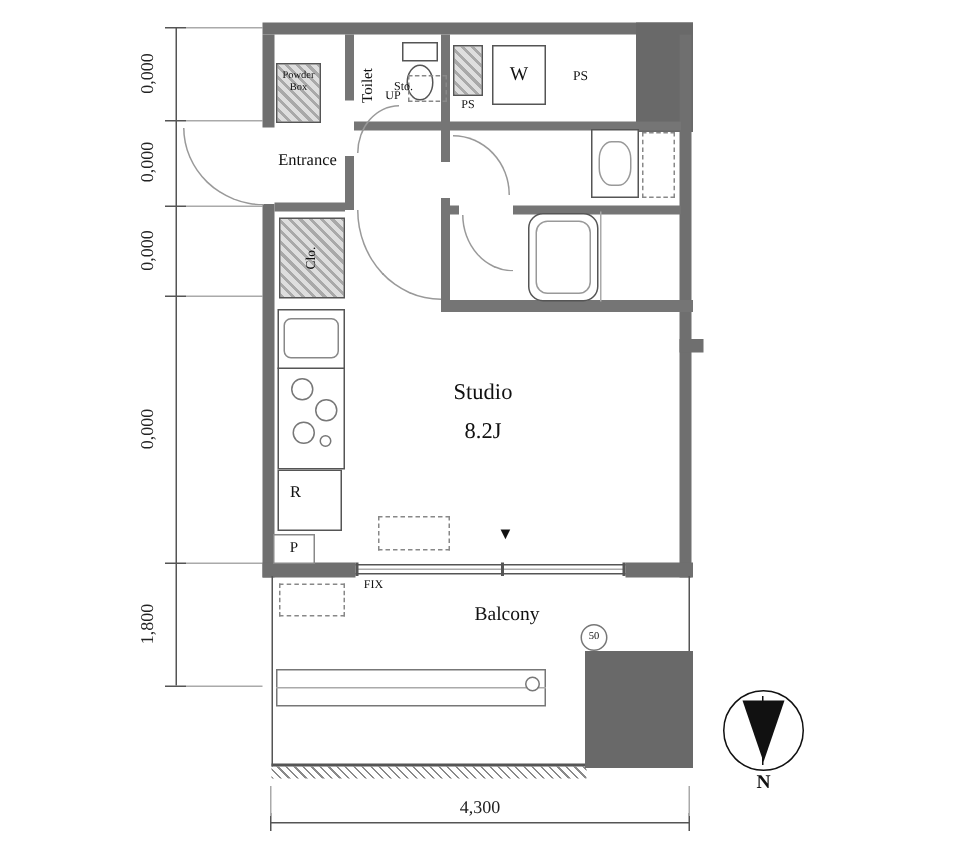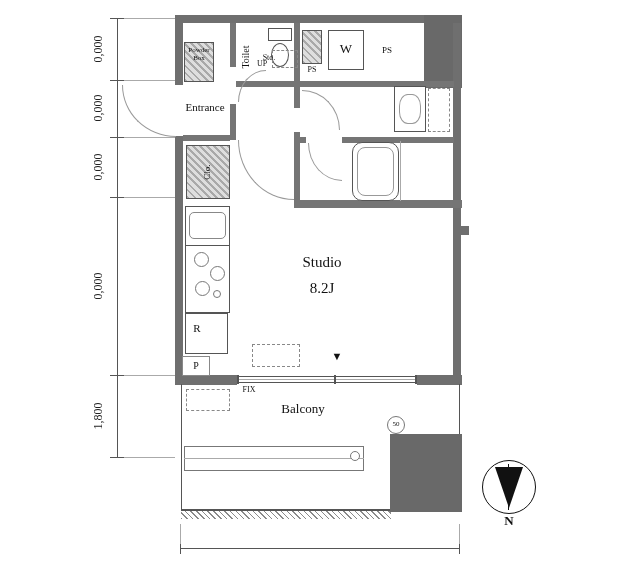--- a/index.html
+++ b/index.html
@@ -50,20 +50,21 @@
   <div class="dim vert" style="left:68px;top:101px;width:60px;height:14px">0,000</div>
   <div class="dim vert" style="left:68px;top:160px;width:60px;height:14px">0,000</div>
   <div class="dim vert" style="left:68px;top:279px;width:60px;height:14px">0,000</div>
   <div class="dim vert" style="left:68px;top:409px;width:60px;height:14px">1,800</div>
 
   <div class="line" style="left:180px;top:548px;width:280px;height:1px"></div>
   <div class="line" style="left:180px;top:542px;width:1px;height:12px"></div>
   <div class="line" style="left:459px;top:542px;width:1px;height:12px"></div>
   <div class="lightline" style="left:180px;top:524px;width:1px;height:20px"></div>
   <div class="lightline" style="left:459px;top:524px;width:1px;height:20px"></div>
+  <div class="dim" style="left:260px;top:531px;width:120px;height:15px">4,300</div>
 
   <div class="wall" style="left:175px;top:15px;width:287px;height:8px"></div>
   <div class="wall" style="left:424px;top:15px;width:38px;height:73px;background:#696969"></div>
   <div class="wall" style="left:453px;top:23px;width:8px;height:362px"></div>
   <div class="wall" style="left:453px;top:226px;width:16px;height:9px"></div>
   <div class="wall" style="left:175px;top:23px;width:8px;height:62px"></div>
   <div class="wall" style="left:175px;top:136px;width:8px;height:249px"></div>
   <div class="wall" style="left:175px;top:375px;width:62px;height:10px"></div>
   <div class="wall" style="left:417px;top:375px;width:45px;height:10px"></div>
 
@@ -134,21 +135,21 @@
   <div class="line" style="left:237px;top:375px;width:2px;height:9px"></div>
   <div class="line" style="left:415px;top:375px;width:2px;height:9px"></div>
 
   <div class="line" style="left:181px;top:384px;width:1px;height:127px"></div>
   <div class="line" style="left:459px;top:384px;width:1px;height:50px"></div>
   <div class="line" style="left:181px;top:509px;width:210px;height:1px"></div>
   <div class="hatch2" style="left:181px;top:510px;width:210px;height:9px"></div>
   <div class="wall" style="left:390px;top:434px;width:72px;height:78px;background:#696969"></div>
   <div class="label" style="left:236px;top:386px;width:26px;height:10px;font-size:8px">FIX</div>
   <div class="dashed" style="left:186px;top:389px;width:44px;height:22px"></div>
-  <div class="label" style="left:261px;top:402px;width:84px;height:16px;font-size:13px">Balcony</div>
+  <div class="label" style="left:296px;top:402px;width:84px;height:16px;font-size:13px">Balcony</div>
   <div class="box" style="left:184px;top:446px;width:180px;height:25px;border-color:#777"></div>
   <div class="lightline" style="left:184px;top:458px;width:180px;height:1px"></div>
   <div class="box circle" style="left:350px;top:451px;width:10px;height:10px;border-color:#777"></div>
   <div class="box circle" style="left:387px;top:416px;width:18px;height:18px;border-color:#777"></div>
   <div class="label" style="left:387px;top:421px;width:18px;height:9px;font-size:7px">50</div>
 
   <div class="abs circle" style="left:482px;top:460px;width:54px;height:54px;border:1.5px solid #111;background:#fff"></div>
   <div class="line" style="left:508px;top:464px;width:1px;height:46px;background:#111"></div>
   <div class="abs" style="left:495px;top:467px;width:0;height:0;border-left:14px solid transparent;border-right:14px solid transparent;border-top:41px solid #111"></div>
   <div class="label" style="left:496px;top:514px;width:26px;height:16px;font-size:13px;font-weight:bold">N</div>

